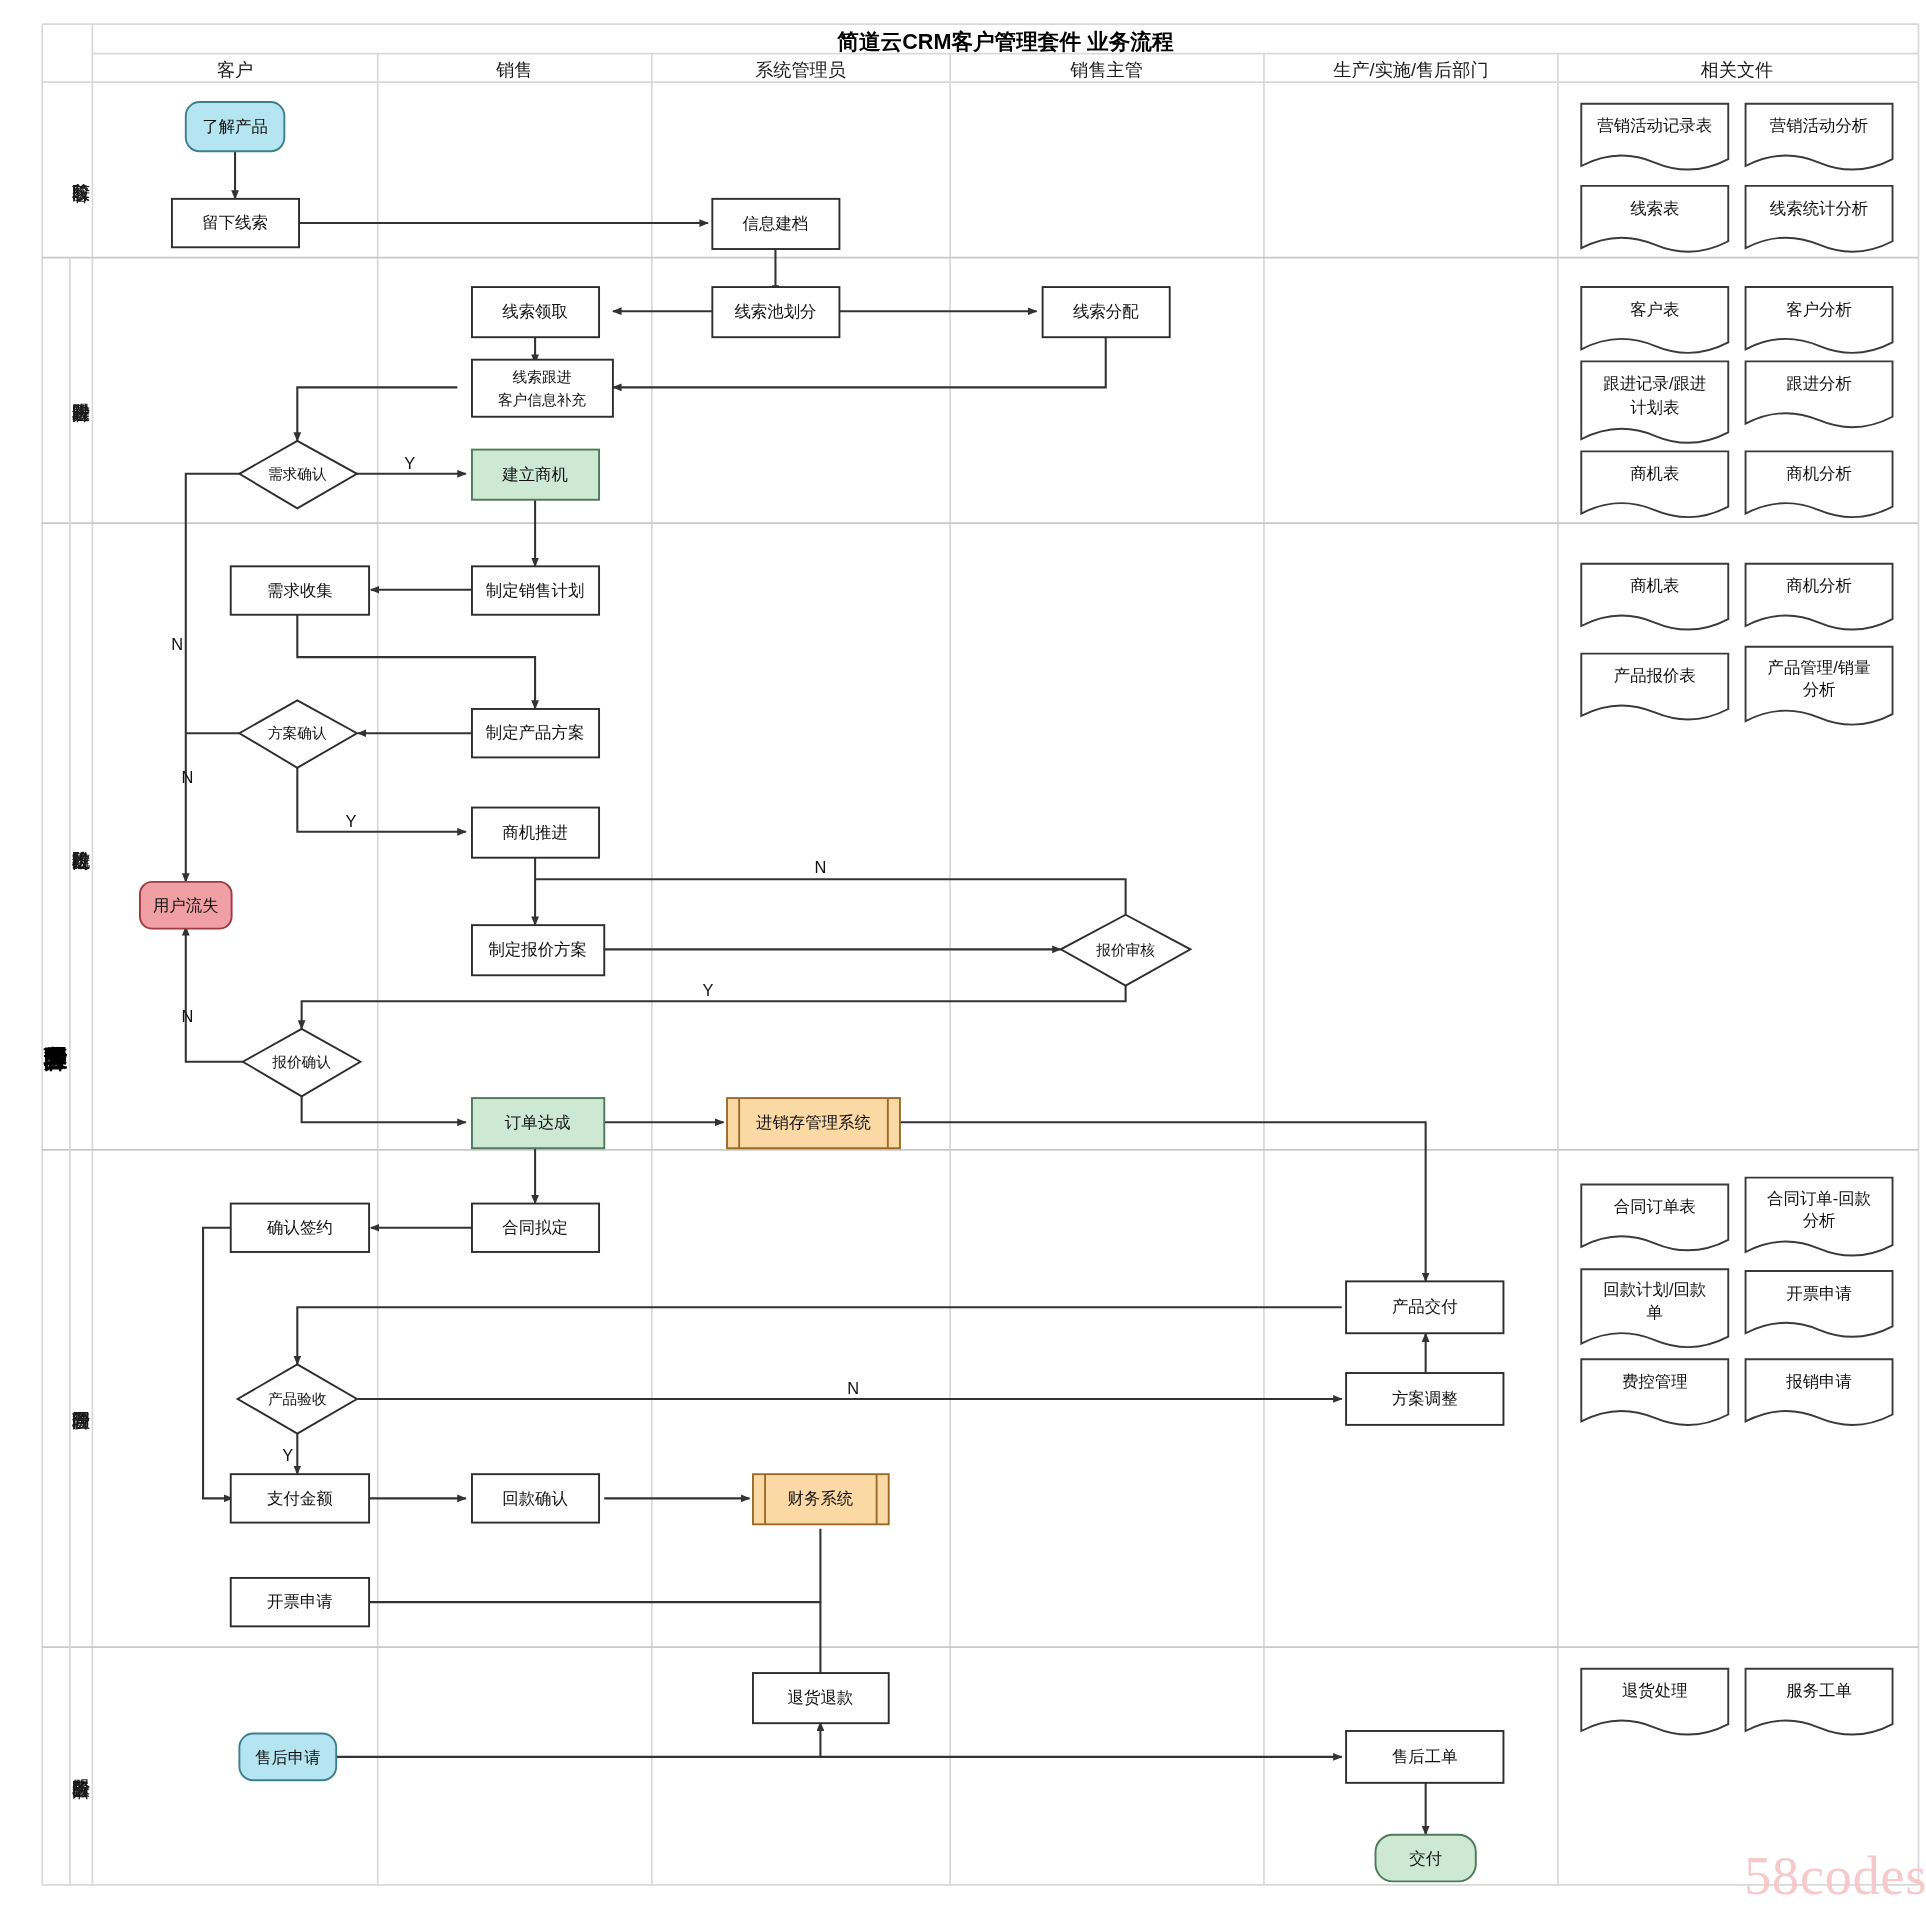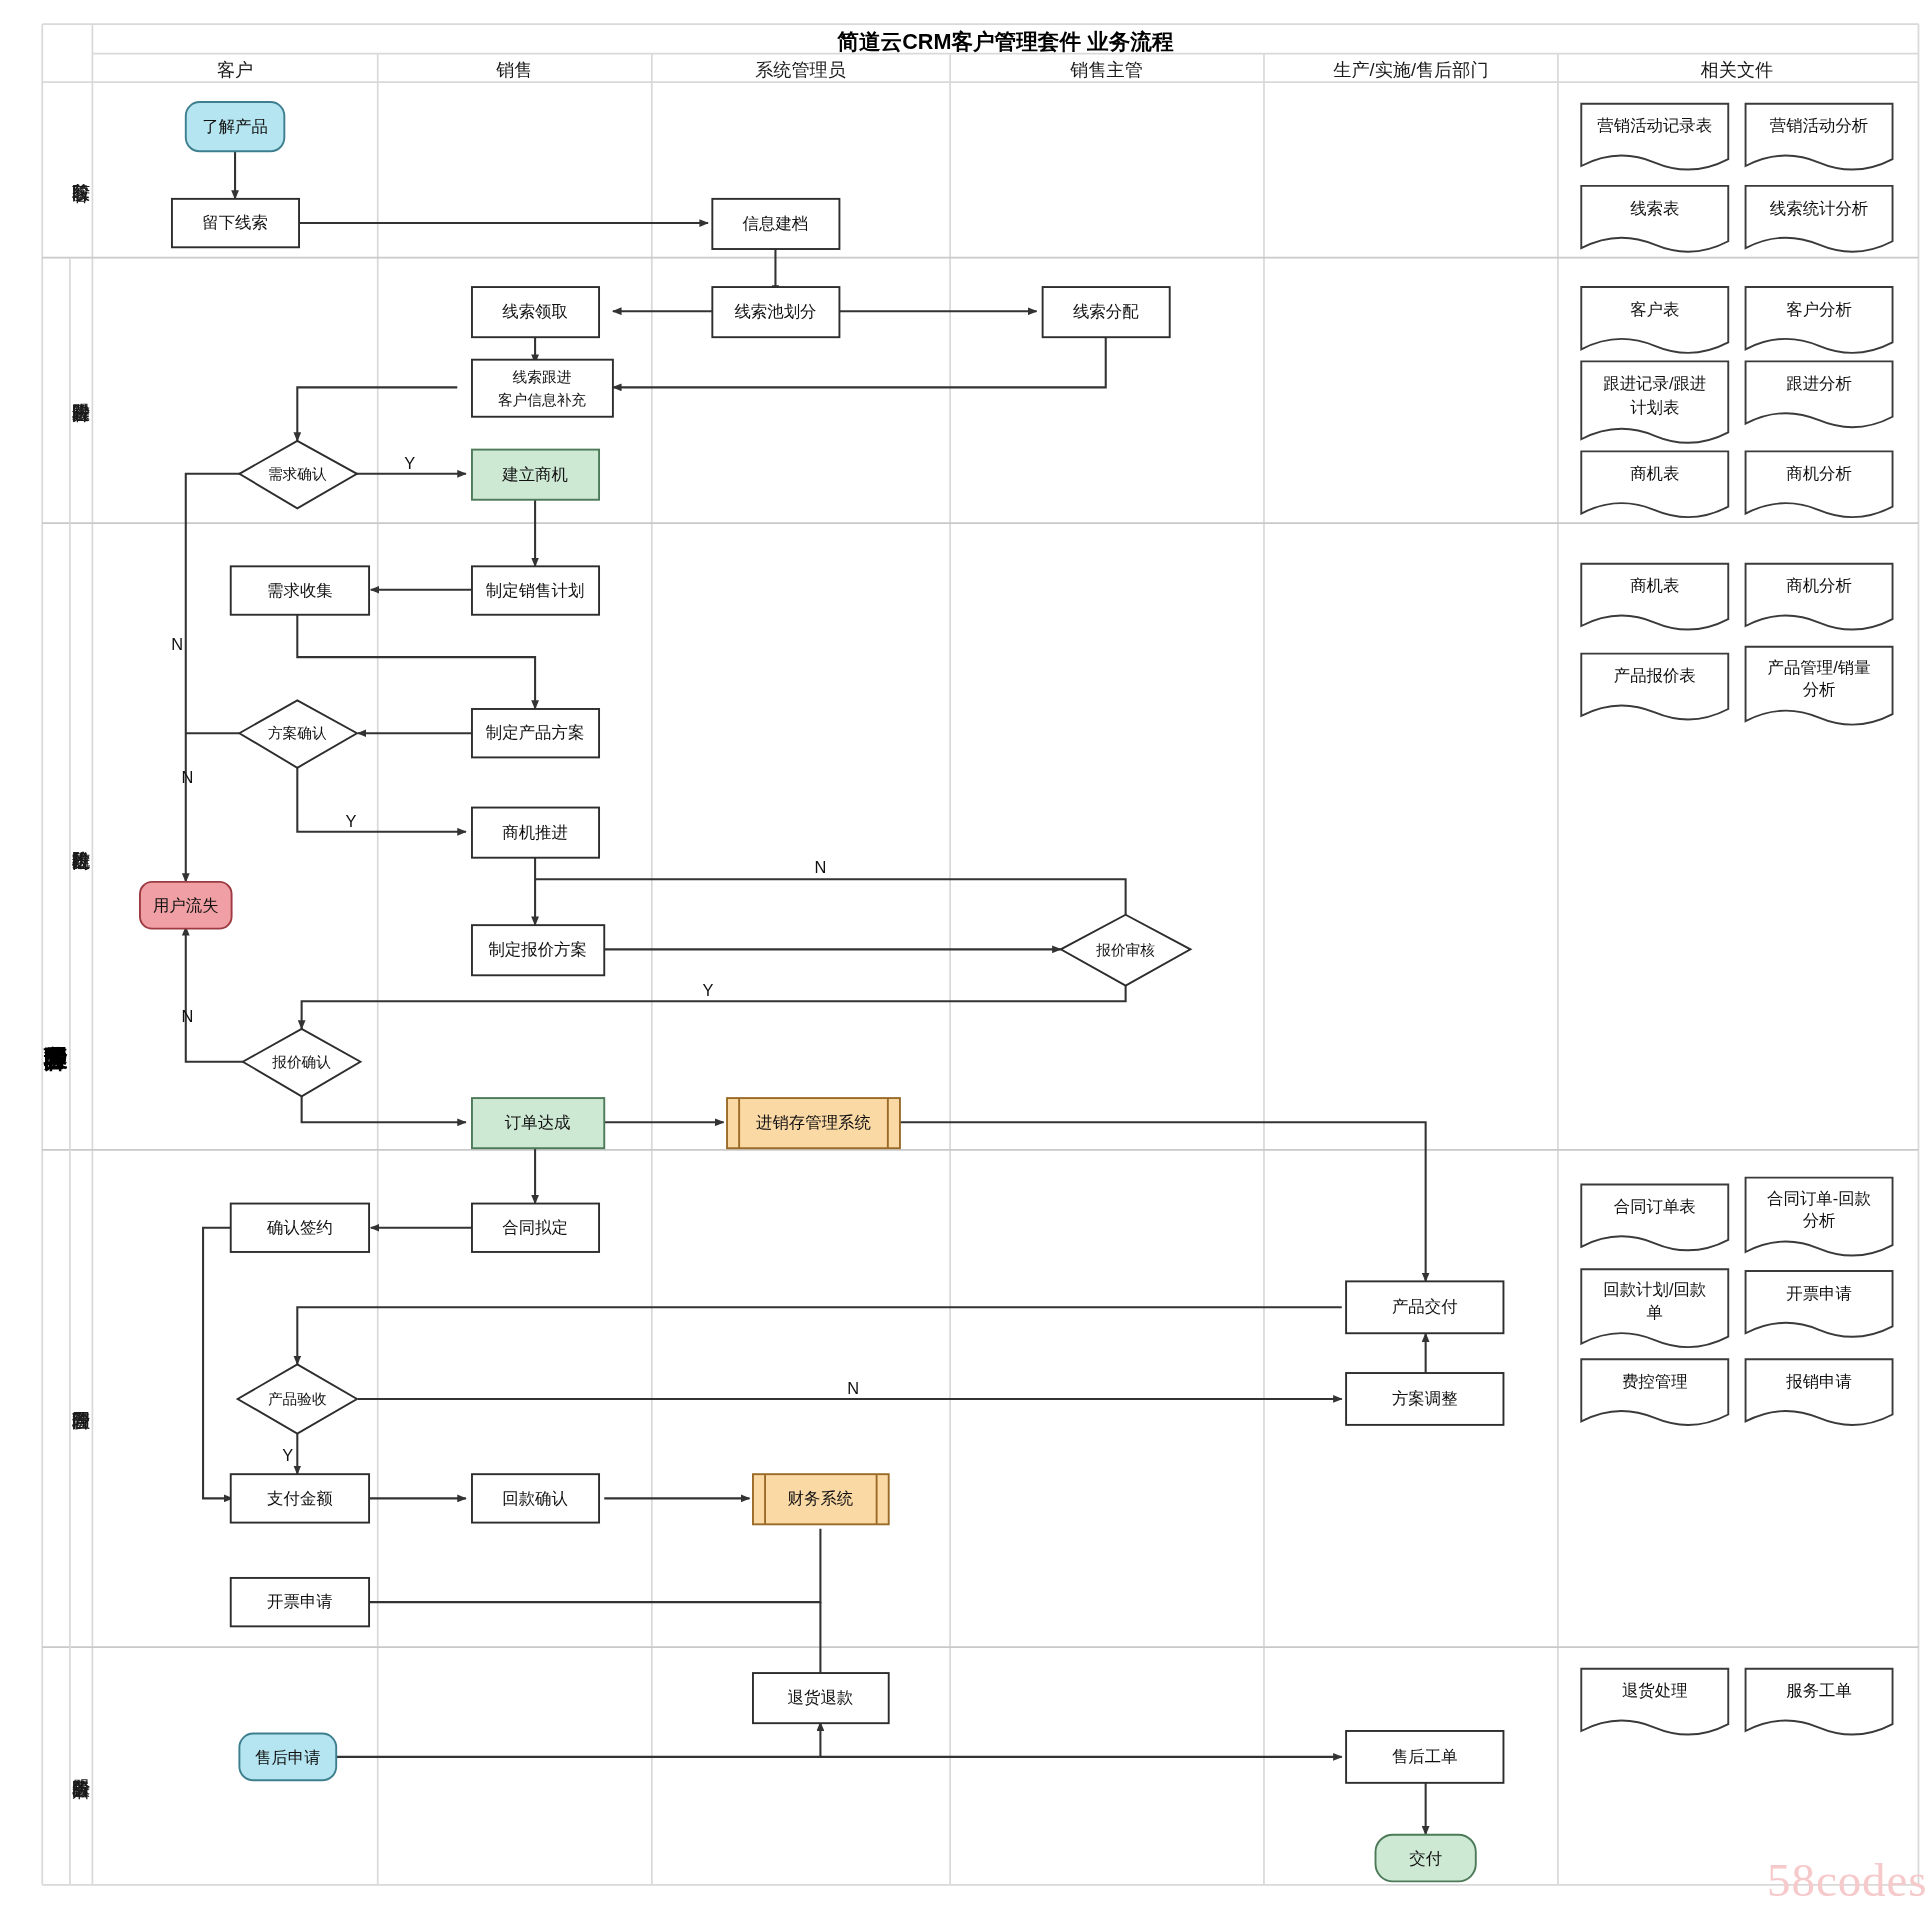--- a/index.html
+++ b/index.html
@@ -17,21 +17,21 @@
   .nodebox-orange{fill:#fbd9a5;stroke:#9a6b28;stroke-width:2.2;}
   .nodebox-red{fill:#f0a0a4;stroke:#9e3b42;stroke-width:2.2;}
   .nodebox-blue{fill:#b5e5f0;stroke:#3d7f8f;stroke-width:2.2;}
   .node-txt{font-size:19px;fill:#111;}
   .node-txt-sm{font-size:17px;fill:#111;}
   .doc-shape{fill:#ffffff;stroke:#3a3a3a;stroke-width:2.2;}
   .doc-txt{font-size:19px;fill:#111;}
   .flowline{stroke:#333;stroke-width:2.4;fill:none;}
   .edge-label{font-size:19px;fill:#111;}
   .wm{position:absolute;right:15.6px;bottom:8.6px;font-family:"Liberation Serif","DejaVu Serif",serif;
-      font-size:47px;color:#f6c9cb;letter-spacing:0.9px;user-select:none;}
+      font-size:54px;color:#f6c9cb;letter-spacing:0.9px;user-select:none;}
 </style>
 </head>
 <body>
 
 <div id="stage">
   <svg width="1927" height="1916" viewBox="0 0 2228 2216" xmlns="http://www.w3.org/2000/svg">
     <defs>
       <marker id="arw" markerWidth="11" markerHeight="9" refX="10" refY="4.5" orient="auto" markerUnits="userSpaceOnUse">
         <path d="M0,0 L11,4.5 L0,9 z" fill="#333"></path>
       </marker>

